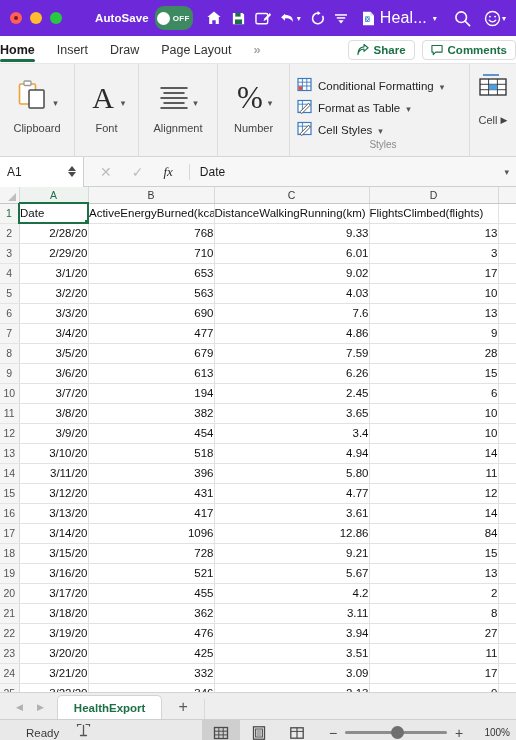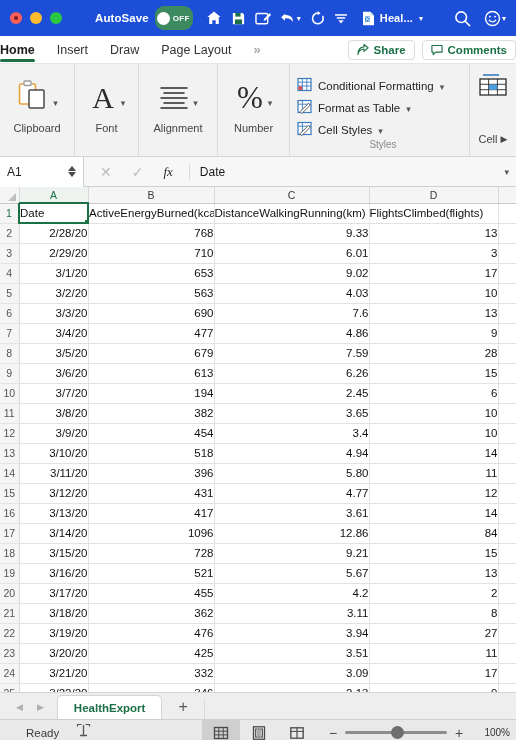--- a/index.html
+++ b/index.html
@@ -7,21 +7,21 @@
     width: 516px; height: 740px;
     font-family: "Liberation Sans", sans-serif;
     overflow: hidden;
     background: #ffffff;
     -webkit-font-smoothing: antialiased;
   }
 
   
   .titlebar {
     height: 36px;
-    background: #1d4ed8;
+    background: #6d28d9;
     display: flex;
     align-items: center;
     padding: 4px 10px;
     position: relative;
   }
   .traffic { display: flex; align-items: center; gap: 8px; }
   .dot { width: 12px; height: 12px; border-radius: 50%; display:block; }
   .dot.red { background: #ff5f57; }
   .dot.yellow { background: #febc2e; }
   .dot.green { background: #28c840; }
@@ -37,21 +37,21 @@
     padding: 2px; position: relative;
   }
   .toggle .knob { width: 13px; height: 13px; border-radius: 50%; background: #fff; }
   .toggle .off { color: #ffffff; font-size: 8px; font-weight: bold; margin-left: 3px; letter-spacing: .3px; }
 
   .qat { display: flex; align-items: center; gap: 9px; margin-left: 13px; }
   .qicon { color: #fff; display: flex; align-items: center; cursor: default; }
   .caret-sm { font-size: 8px; color: #fff; margin-left: 1px; }
 
   .doc-title-wrap { display: flex; align-items: center; gap: 5px; margin-left: 14px; }
-  .doc-title { color: #fff; font-size: 11px; letter-spacing: .1px; font-weight: bold; }
+  .doc-title { color: #fff; font-size: 16px; letter-spacing: .1px; }
   .title-right { margin-left: auto; display: flex; align-items: center; gap: 13px; }
 
   
   .tabsrow {
     height: 28px; background: #fff;
     display: flex; align-items: center; padding: 0 0;
     border-bottom: 1px solid #e6e6e6;
   }
   .tab {
     font-size: 12.5px; color: #333; margin-right: 22px;
@@ -91,21 +91,21 @@
     padding: 6px 0 0 7px; border-right: 1px solid #dcdcdc; position: relative;
   }
   .style-row { display: flex; align-items: flex-end; gap: 6px; height: 22px; }
   .style-row .txt { font-size: 11.5px; color: #242424; }
   .styles-cap { font-size: 10px; color: #8a8a8a; text-align: center; margin-top: 3px; }
 
   .cells-grp {
     width: 46px; display: flex; flex-direction: column;
     align-items: center; padding-top: 8px; position: relative;
   }
-  .cells-label { font-size: 11px; color: #444; margin-top: 27px; display:flex; align-items:center; gap:3px;}
+  .cells-label { font-size: 11px; color: #444; margin-top: 8px; display:flex; align-items:center; gap:3px;}
 
   
   .formulabar {
     height: 30px; background: #f7f7f7;
     display: flex; align-items: center;
     border-bottom: 1px solid #cfcfcf;
   }
   .namebox {
     width: 84px; height: 30px; background: #fff;
     border-right: 1px solid #cfcfcf;

